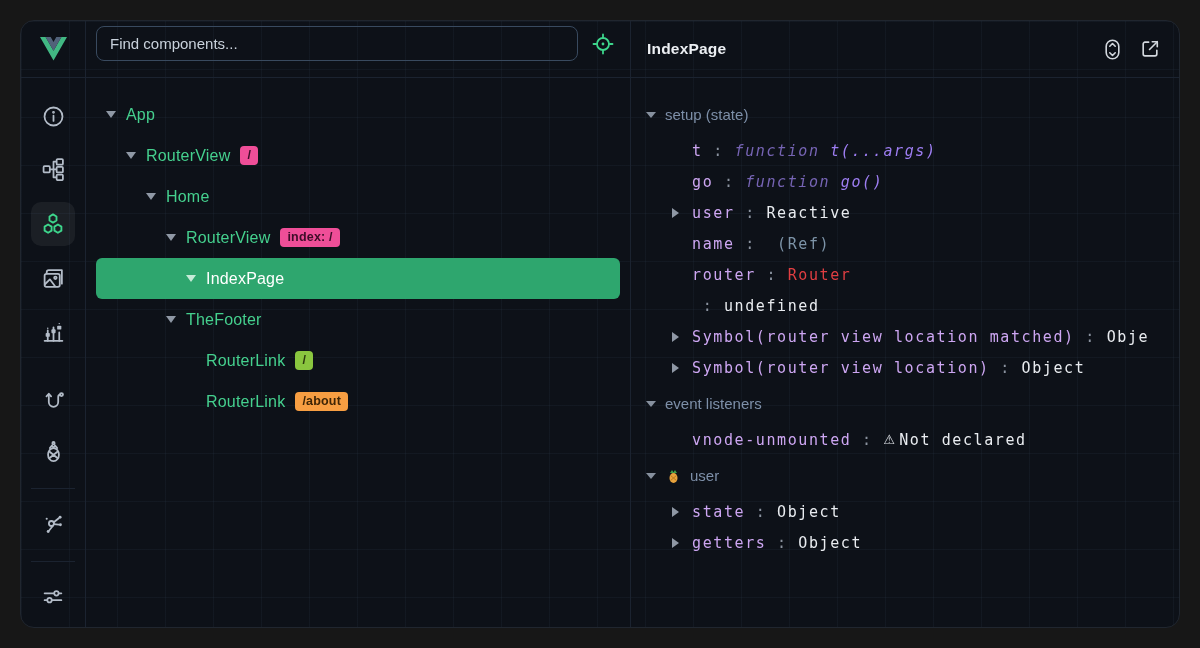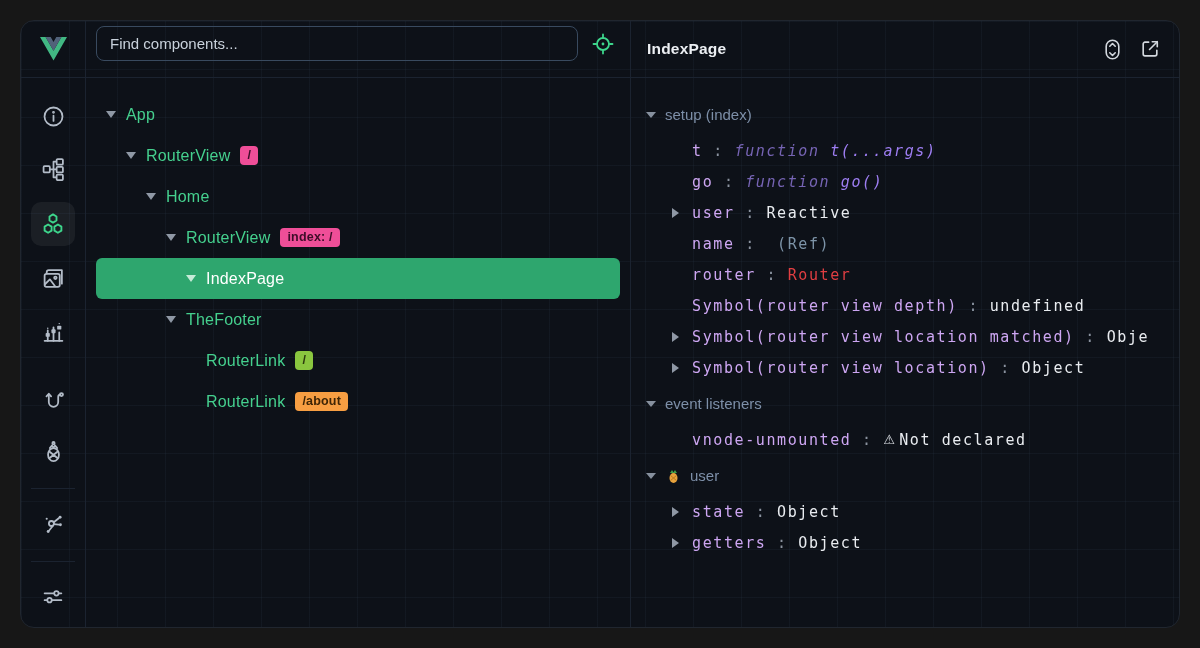--- a/index.html
+++ b/index.html
@@ -264,32 +264,32 @@
             <path d="M13.5 3 H19 V8.5"></path>
             <path d="M19 3 L10.5 11.5"></path>
           </svg>
         </button>
       </span>
     </div>
     <div class="state" id="state">
         <div class="section">
           <div class="sec-header">
             <span class="tri-down"></span>
-            <span>setup (index)</span>
+            <span>setup (state)</span>
           </div>
           <div class="prop-row"><span class="prop-arrow"></span><span class="key">t</span><span class="colon"> : </span><span class="v-keyword">function </span><span class="v-signature">t(...args)</span></div>
           <div class="prop-row"><span class="prop-arrow"></span><span class="key">go</span><span class="colon"> : </span><span class="v-keyword">function </span><span class="v-signature">go()</span></div>
         </div>
         <div class="section">
           <div class="prop-row"><span class="prop-arrow"><span class="tri-right"></span></span><span class="key">user</span><span class="colon"> : </span><span class="v-plain">Reactive</span></div>
           <div class="prop-row"><span class="prop-arrow"></span><span class="key">name</span><span class="colon"> : </span><span class="v-muted"> (Ref)</span></div>
           <div class="prop-row"><span class="prop-arrow"></span><span class="key">router</span><span class="colon"> : </span><span class="v-danger">Router</span></div>
         </div>
         <div class="section">
-          <div class="prop-row"><span class="prop-arrow"></span><span class="key">Symbol(router view depth)</span><span class="colon"> : </span><span class="v-plain">undefined</span></div>
+          <div class="prop-row"><span class="prop-arrow"></span><span class="colon"> : </span><span class="v-plain">undefined</span></div>
           <div class="prop-row"><span class="prop-arrow"><span class="tri-right"></span></span><span class="key">Symbol(router view location matched)</span><span class="colon"> : </span><span class="v-plain">Obje</span></div>
           <div class="prop-row"><span class="prop-arrow"><span class="tri-right"></span></span><span class="key">Symbol(router view location)</span><span class="colon"> : </span><span class="v-plain">Object</span></div>
         </div>
         <div class="section">
           <div class="sec-header">
             <span class="tri-down"></span>
             <span>event listeners</span>
           </div>
           <div class="prop-row"><span class="prop-arrow"></span><span class="key">vnode-unmounted</span><span class="colon"> : </span><span class="warn-glyph">⚠ </span><span class="v-plain">Not declared</span></div>
         </div>

